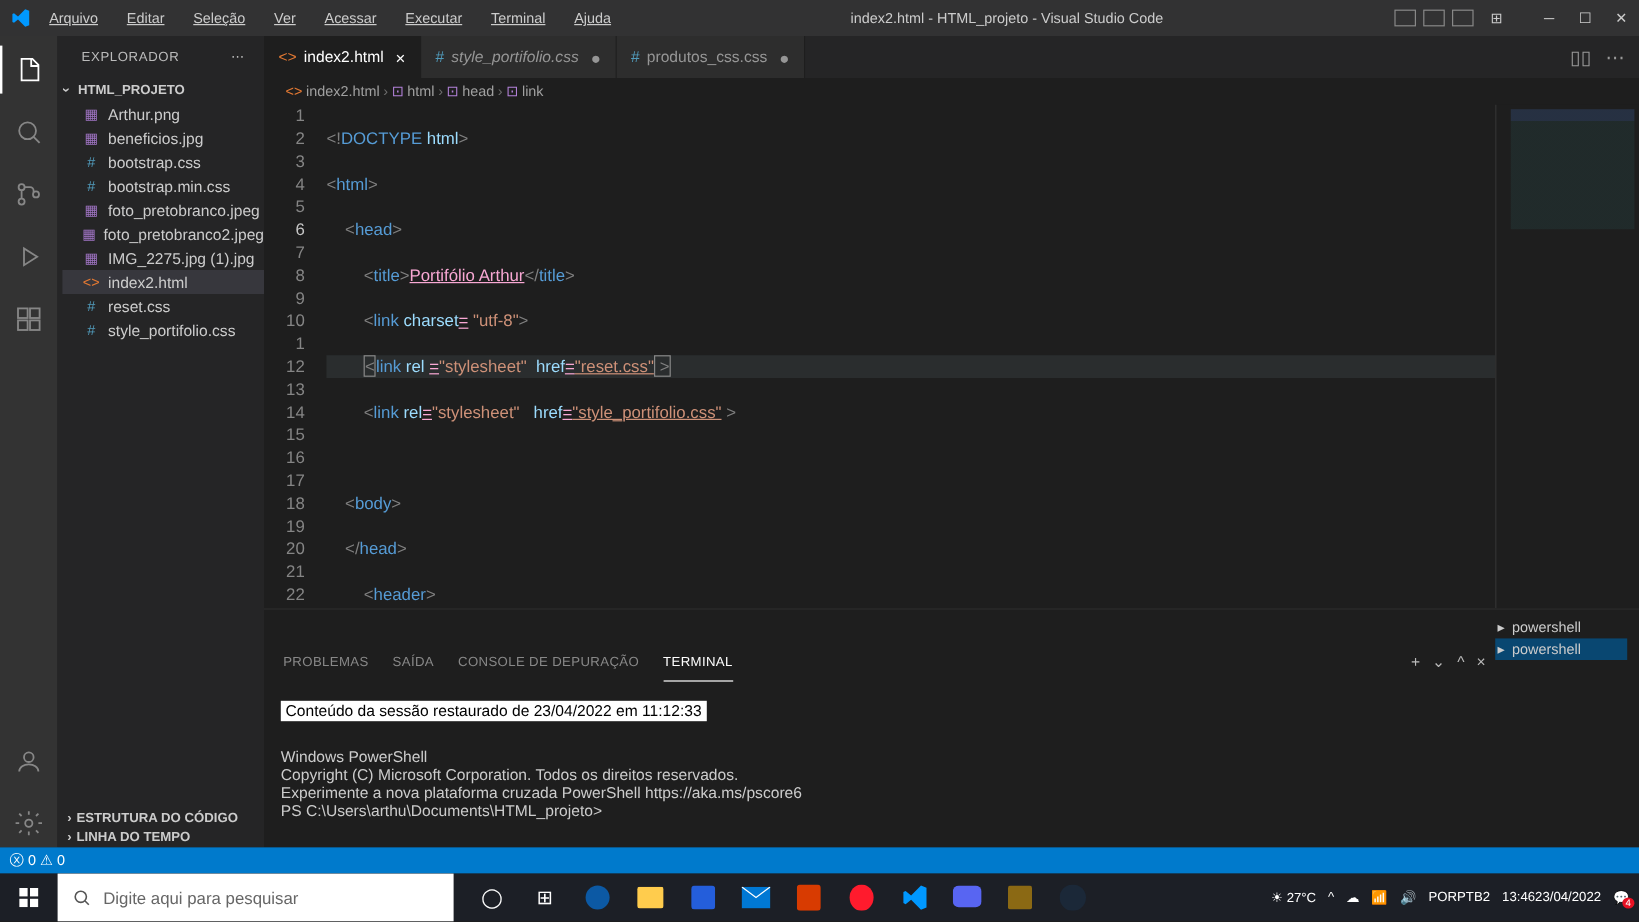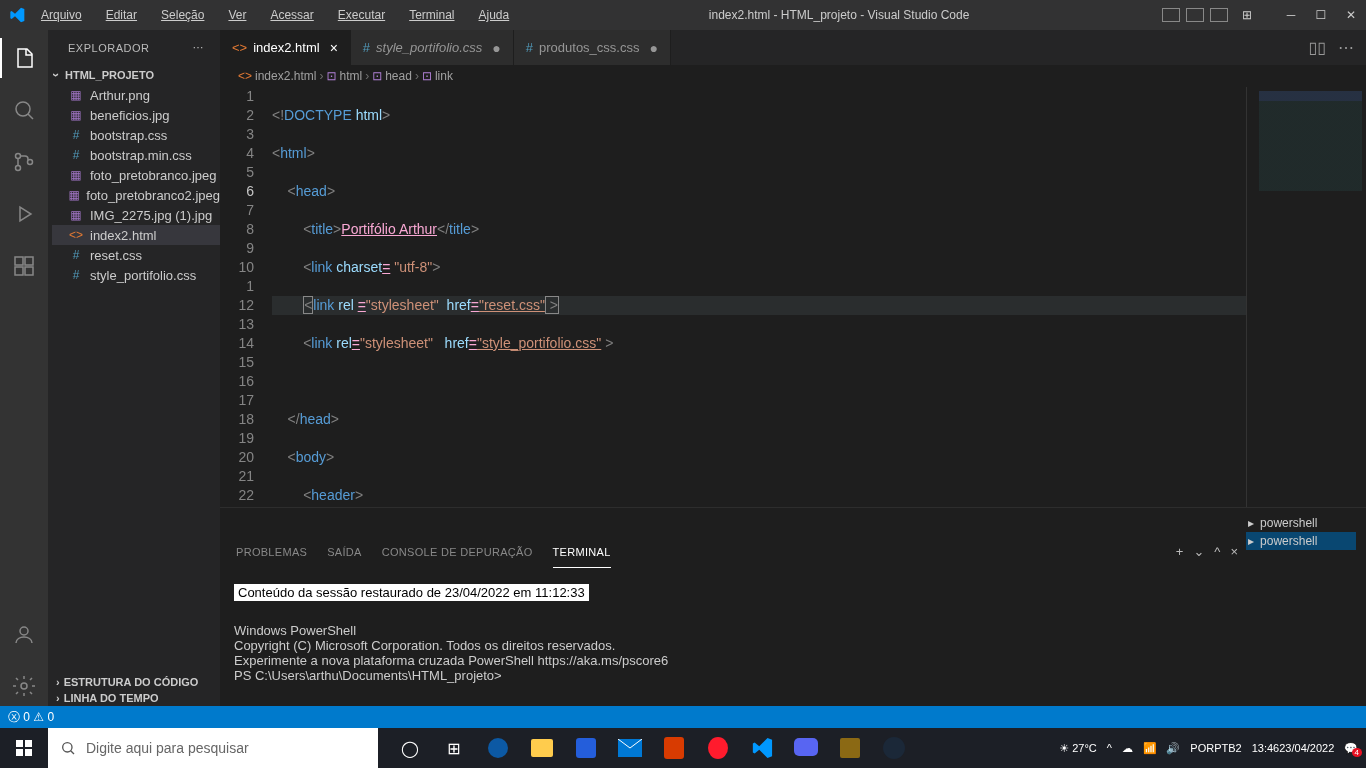--- a/index.html
+++ b/index.html
@@ -280,22 +280,22 @@
       </div>
       <div class="code">
 <div><span class="t-punc">&lt;!</span><span class="t-doctype">DOCTYPE</span><span class="t-attr"> html</span><span class="t-punc">&gt;</span></div>
 <div><span class="t-punc">&lt;</span><span class="t-tag">html</span><span class="t-punc">&gt;</span></div>
 <div>    <span class="t-punc">&lt;</span><span class="t-tag">head</span><span class="t-punc">&gt;</span></div>
 <div>        <span class="t-punc">&lt;</span><span class="t-tag">title</span><span class="t-punc">&gt;</span><span class="t-text">Portifólio Arthur</span><span class="t-punc">&lt;/</span><span class="t-tag">title</span><span class="t-punc">&gt;</span></div>
 <div>        <span class="t-punc">&lt;</span><span class="t-tag">link</span><span class="t-attr"> charset</span><span class="t-text">=</span><span class="t-str"> "utf-8"</span><span class="t-punc">&gt;</span></div>
 <div class="hl-line">        <span style="border:1px solid #888" class="t-punc">&lt;</span><span class="t-tag">link</span><span class="t-attr"> rel </span><span class="t-text">=</span><span class="t-str">"stylesheet"</span><span class="t-attr">  href</span><span class="t-text">=</span><span class="t-str underlined">"reset.css"</span><span style="border:1px solid #888" class="t-punc"> &gt;</span></div>
 <div>        <span class="t-punc">&lt;</span><span class="t-tag">link</span><span class="t-attr"> rel</span><span class="t-text">=</span><span class="t-str">"stylesheet"</span><span class="t-attr">   href</span><span class="t-text">=</span><span class="t-str underlined">"style_portifolio.css"</span><span class="t-punc"> &gt;</span></div>
 <div> </div>
+<div>    <span class="t-punc">&lt;</span><span class="t-tag">body</span><span class="t-punc">&gt;</span></div>
 <div>    <span class="t-punc">&lt;/</span><span class="t-tag">head</span><span class="t-punc">&gt;</span></div>
-<div>    <span class="t-punc">&lt;</span><span class="t-tag">body</span><span class="t-punc">&gt;</span></div>
 <div>        <span class="t-punc">&lt;</span><span class="t-tag">header</span><span class="t-punc">&gt;</span></div>
 
 
 
 
 
 
 
 
 

